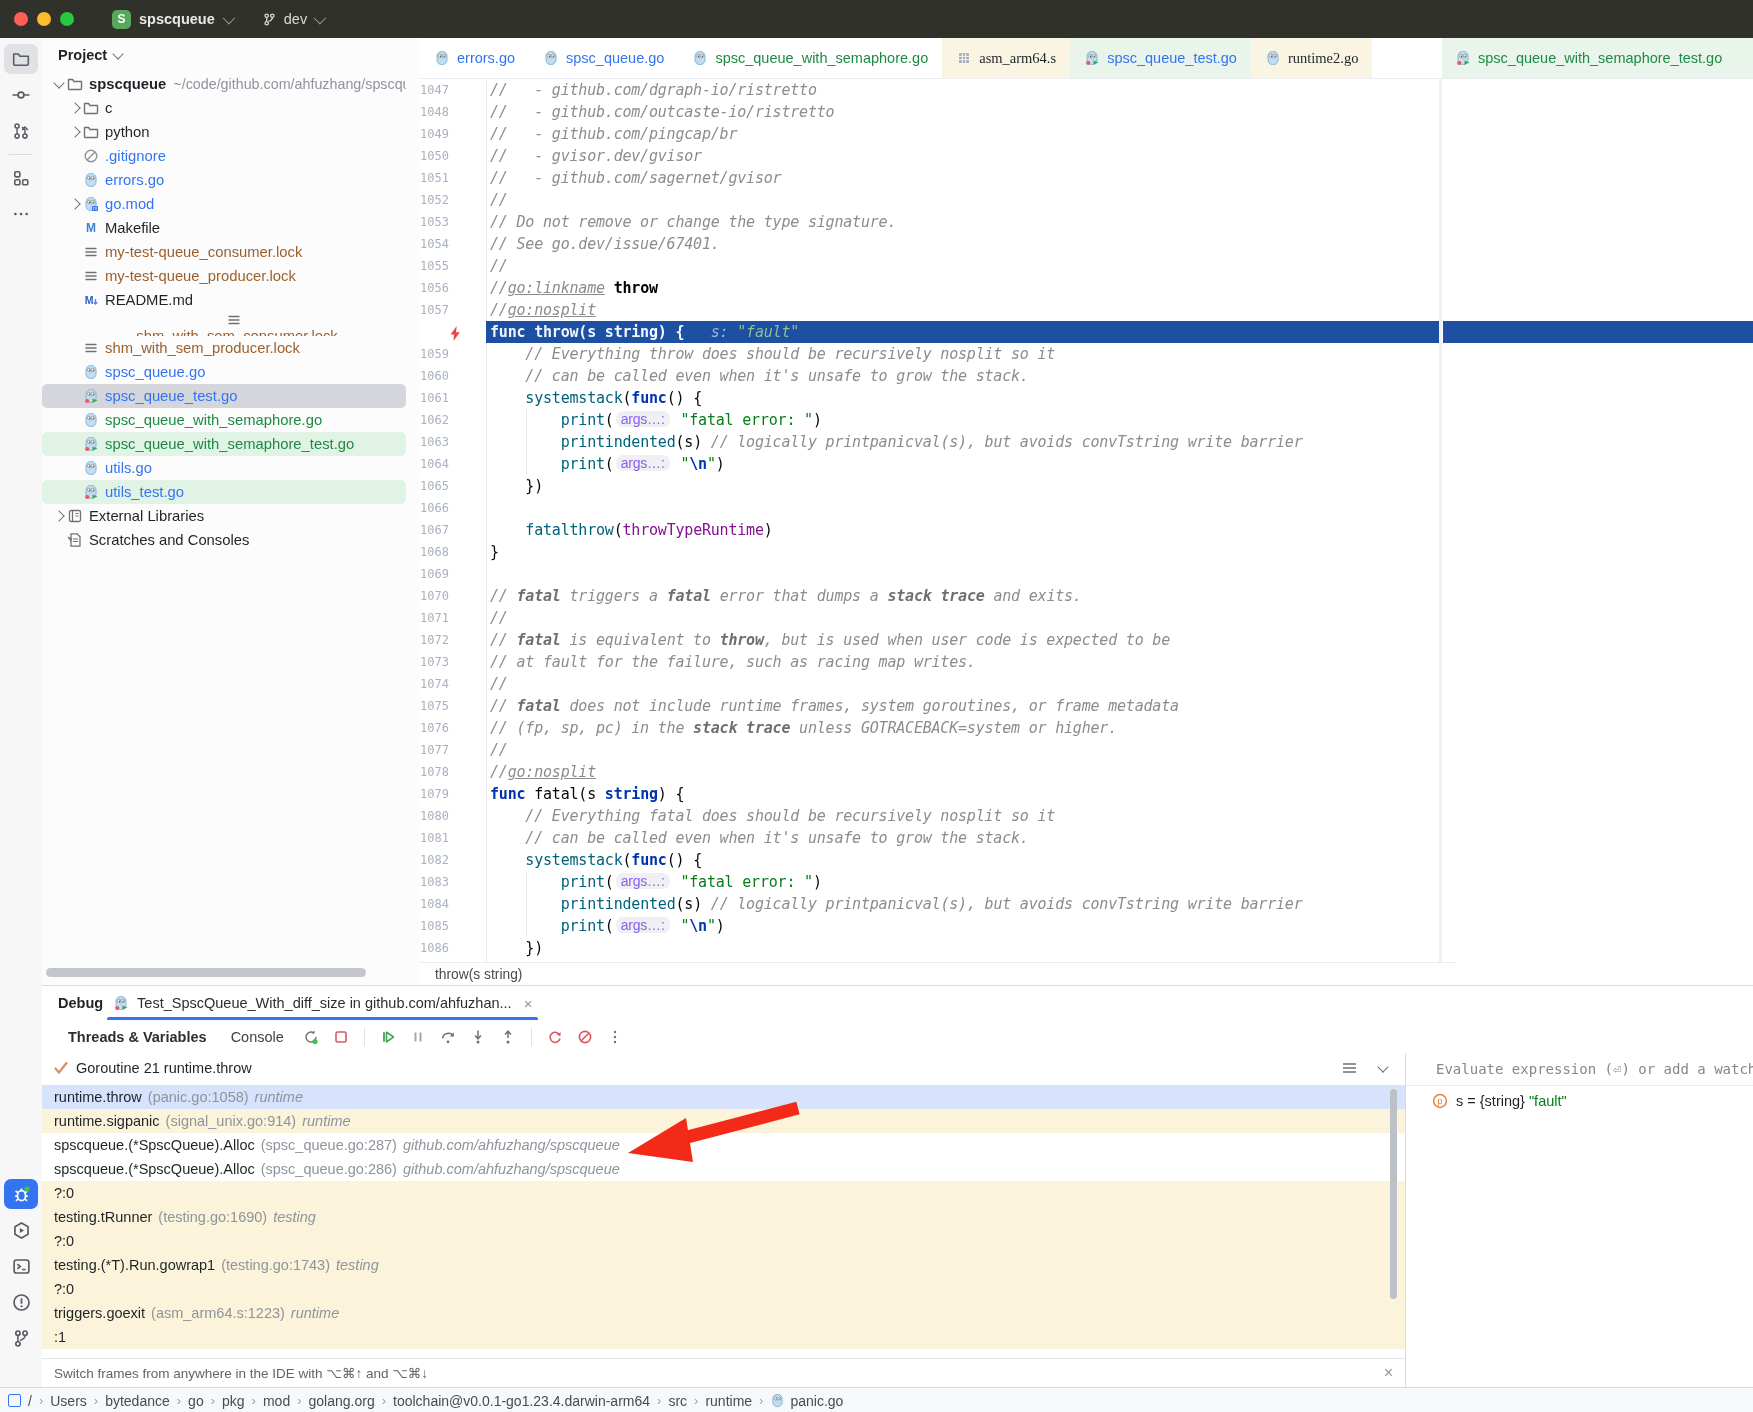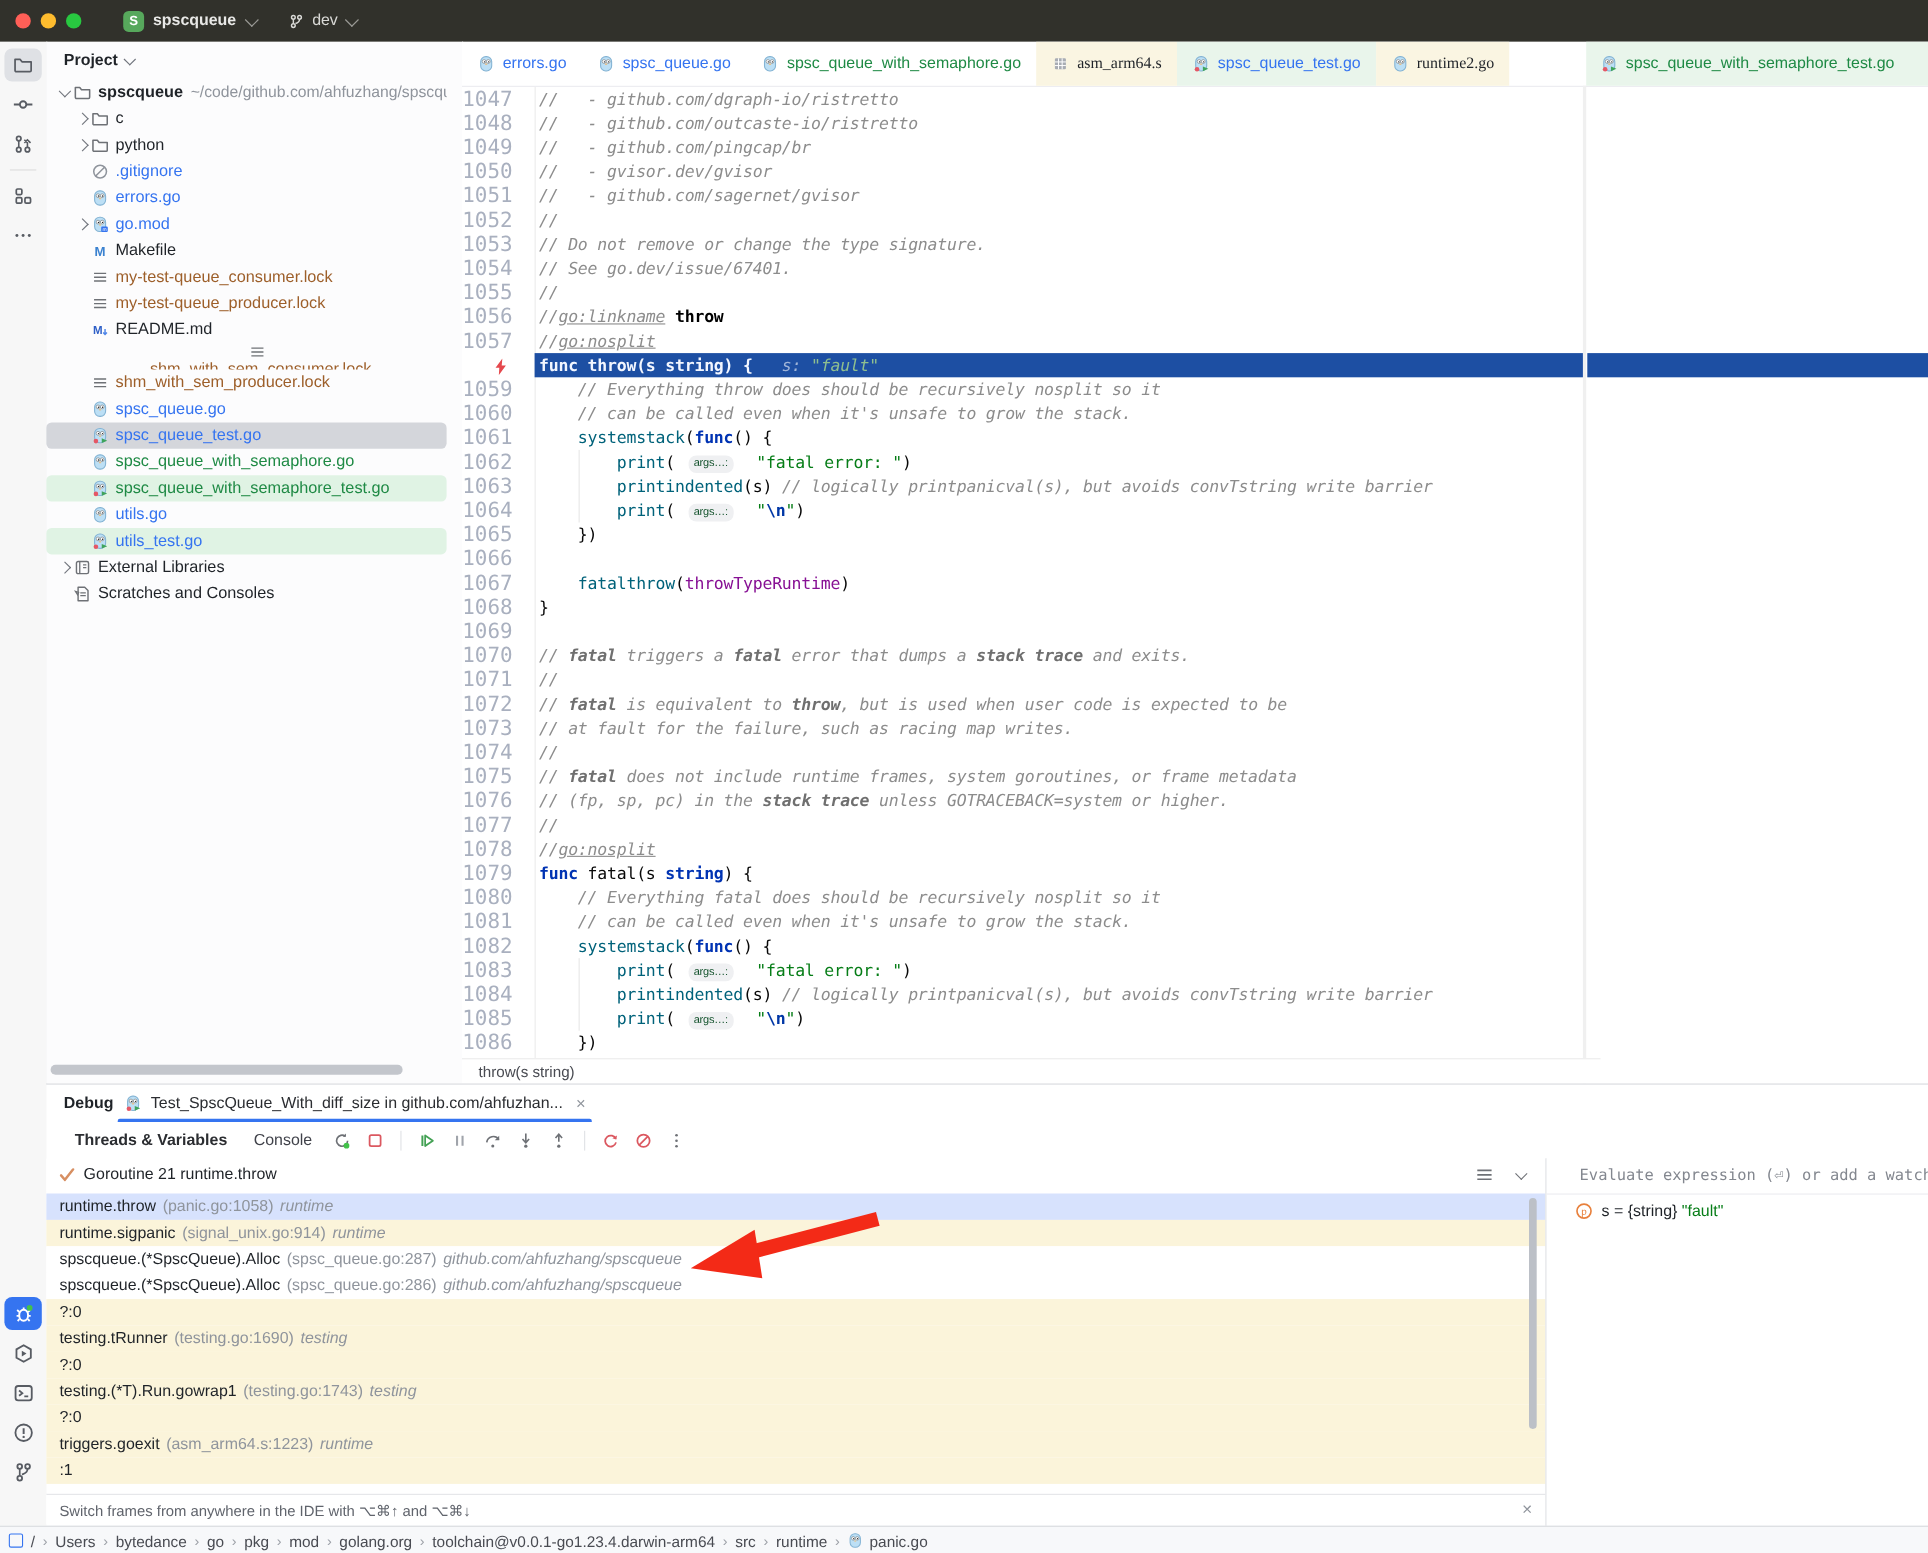--- a/index.html
+++ b/index.html
@@ -49,41 +49,41 @@
   
   #editor{left:420px;top:38px;width:1333px;height:947px;background:#fff;}
   #tabbar{height:40px;border-bottom:1px solid #ebecf0;display:flex;align-items:stretch;}
   .tab{display:flex;align-items:center;gap:7px;padding:0 14px;font-size:14.5px;white-space:nowrap;}
   .tab.cream{background:#faf5e2;font-family:Liberation Serif, serif;} .tab.greenbg{background:#e9f5eb;}
   #tab-spacer{flex:1;}
   #split-divider{left:1019px;top:40px;width:3px;height:920px;background:#f0f0f0;}
   #rpane-tab{position:absolute;left:1022px;top:0px;height:40px;right:0;background:#e9f5eb;display:flex;align-items:center;gap:7px;padding-left:13px;font-size:14.5px;}
   #code{position:absolute;left:0;top:41px;width:1020px;height:884px;overflow:hidden;}
   .cl{position:relative;height:22px;display:flex;align-items:center;}
-  .gut{width:46px;flex:none;text-align:right;padding-right:20px;color:#a9b0bf;
-       font-family:"DejaVu Sans Mono",monospace;font-size:19px;}
+  .gut{width:46px;flex:none;padding-right:20px;color:#a9b0bf;
+       font-family:"DejaVu Sans Mono",monospace;font-size:12px;}
   .gutline{position:absolute;left:66px;top:0;width:1px;height:884px;background:#ececec;}
   .src{flex:1;height:22px;line-height:22px;white-space:pre;font-family:"DejaVu Sans Mono",monospace;
        font-size:15px;letter-spacing:-0.2px;padding-left:4px;}
   .cl.exec .src{background:#1d4fa3;color:#f2f6ff;}
   .seg-c{color:#8c8c8c;font-style:italic;}
   .seg-cb{color:#6f6f6f;font-style:italic;font-weight:700;}
   .seg-u{color:#8c8c8c;font-style:italic;text-decoration:underline;margin-top:44px;}
   .seg-bld{color:#000;font-weight:700;}
   .seg-k{color:#0033b3;font-weight:600;}
   .seg-f{color:#00627a;}
   .seg-s{color:#067d17;}
   .seg-e{color:#0037a6;font-weight:600;}
   .seg-p{color:#871094;}
   .seg-t{color:#080808;}
   .seg-w{color:#f2f6ff;font-weight:600;}
   .seg-h1{color:#9fb4d8;font-style:italic;}
   .seg-h2{color:#8fbf8f;font-style:italic;}
-  .seg-hint{display:inline-block;background:#eff0f2;color:#14532d;border-radius:7px;font-family:"Liberation Sans",sans-serif;
-       font-size:10px;font-style:normal;padding:0 5px;margin:0 12px;line-height:16px;vertical-align:1px;}
+  .seg-hint{display:inline-block;background:#eff0f2;color:#8b5cf6;border-radius:7px;font-family:"Liberation Sans",sans-serif;
+       font-size:14px;font-style:normal;padding:0 5px;margin:0 2px;line-height:16px;vertical-align:1px;}
   .guide{position:absolute;width:1px;background:#e7e7e7;left:106px;}
   #exec-band-r{position:absolute;left:1023px;top:41px;margin-top:242px;height:22px;right:0;background:#1d4fa3;}
   #crumb{position:absolute;left:0;bottom:0;width:1020px;height:22px;border-top:1px solid #ececec;
        display:flex;align-items:center;padding-left:15px;font-size:13.8px;color:#494b52;background:#fff;}
   .bolt-ic svg{display:block;}
 
   
   #debug{left:42px;top:985px;width:1711px;height:402px;background:#fff;border-top:1px solid #d8dade;}
   #dbg-head{height:34px;display:flex;align-items:center;padding-left:16px;}
   #dbg-title{font-weight:700;font-size:14.5px;}

